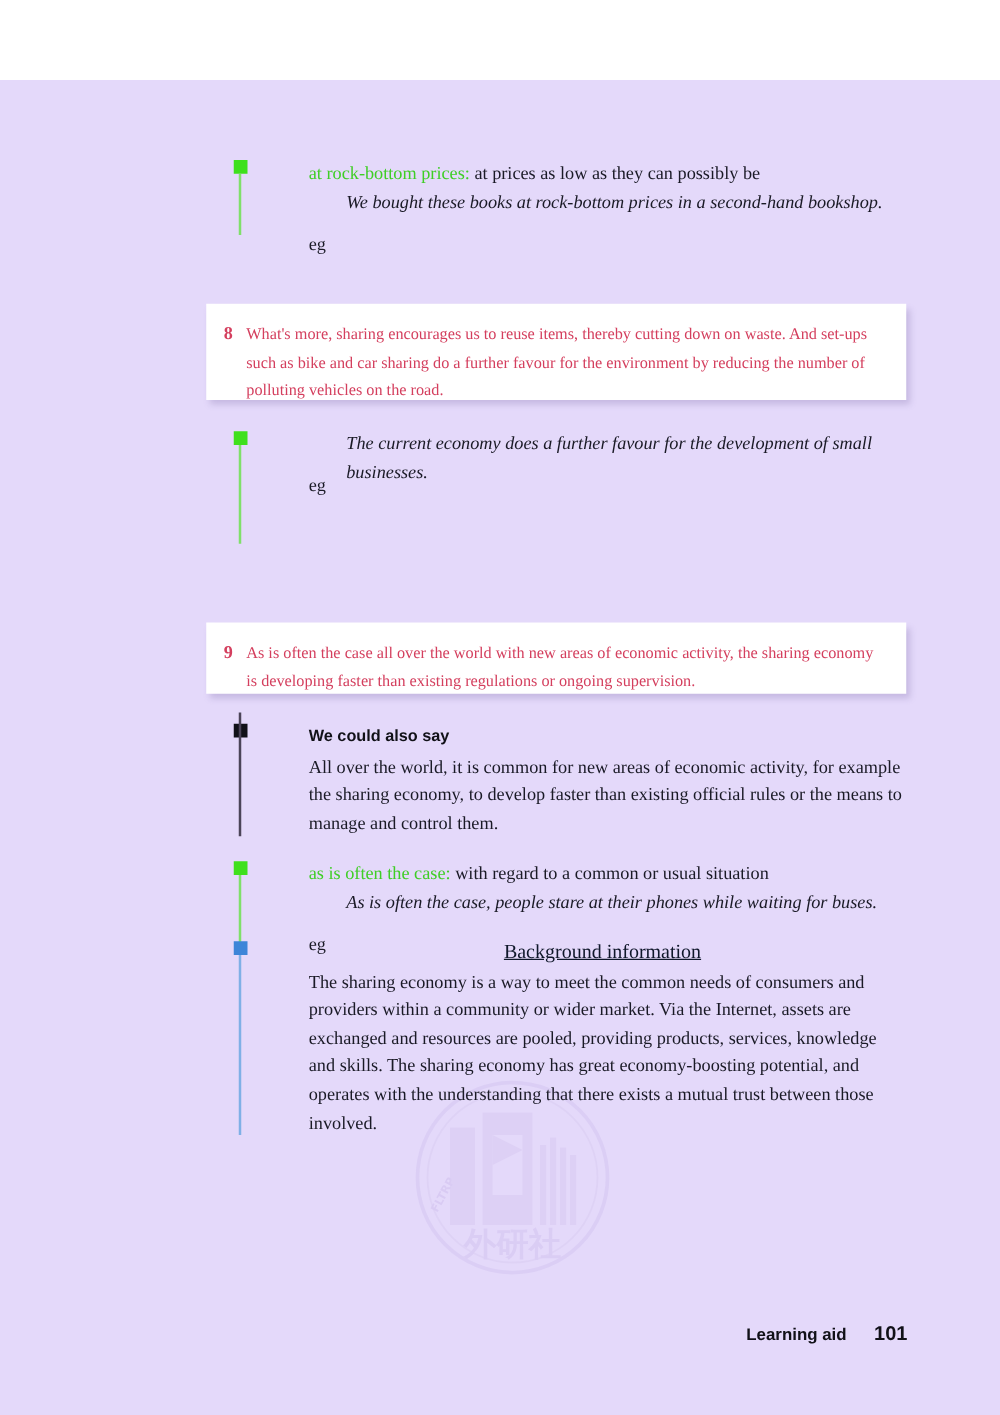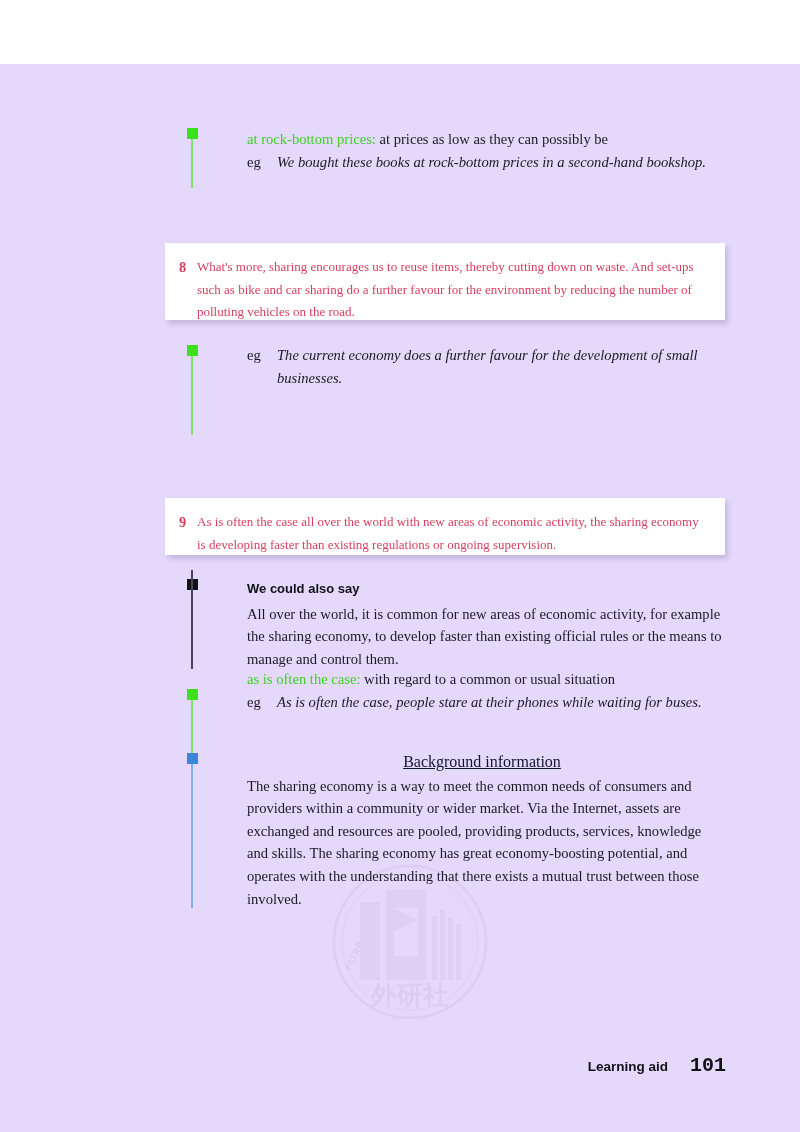--- a/index.html
+++ b/index.html
@@ -94,20 +94,21 @@
     color: #3fce26;
   }
   .entry .defn { display: block; }
   .eg-row {
     display: flex;
     margin-top: 0px;
   }
   .eg-label {
     flex: 0 0 30px;
     font-style: normal;
+    margin-top: 34px;
   }
   .eg-text {
     font-style: italic;
     flex: 1;
   }
 
   .subhead-bold {
     font-family: "Liberation Sans", sans-serif;
     font-weight: bold;
     font-size: 13px;
@@ -130,21 +131,21 @@
     right: 74px;
     bottom: 55px;
     display: flex;
     align-items: baseline;
     gap: 22px;
     font-family: "Liberation Sans", sans-serif;
     font-weight: bold;
     color: #111118;
   }
   .footer-label { font-size: 13.5px; }
-  .footer-page  { font-size: 20px; font-family: Liberation Mono, monospace; }
+  .footer-page  { font-size: 16px; }
 </style>
 </head>
 <body>
 
 <div class="page">
 
   <div class="page-bg"></div>
 
   <div class="watermark">
     <svg viewBox="0 0 160 160" width="160" height="160" aria-hidden="true">
@@ -211,21 +212,21 @@
   </div>
   <div class="entry" style="top:578px; width:484px;">
     <span class="subhead-bold">We could also say</span>
     <span class="defn">All over the world, it is common for new areas of economic activity, for example the sharing economy, to develop faster than existing official rules or the means to manage and control them.</span>
   </div>
 
   <div class="rail" style="top:689px; height:60px;">
     <div class="sq" style="background:#3ee01c;"></div>
     <div class="ln" style="height:58px; background:#7fe06a;"></div>
   </div>
-  <div class="entry" style="top:668px;font-family:Liberation Serif, serif;">
+  <div class="entry" style="top:688px;font-family:Liberation Serif, serif;">
     <span class="defn"><span class="term-green">as is often the case:</span><span> with regard to a common or usual situation</span></span>
     <span class="eg-row">
       <span class="eg-label">eg</span>
       <span class="eg-text">As is often the case, people stare at their phones while waiting for buses.</span>
     </span>
   </div>
 
   <div class="rail" style="top:753px; height:155px;">
     <div class="sq" style="background:#3d85d8;"></div>
     <div class="ln" style="height:144px; background:#7fb0e6;"></div>

